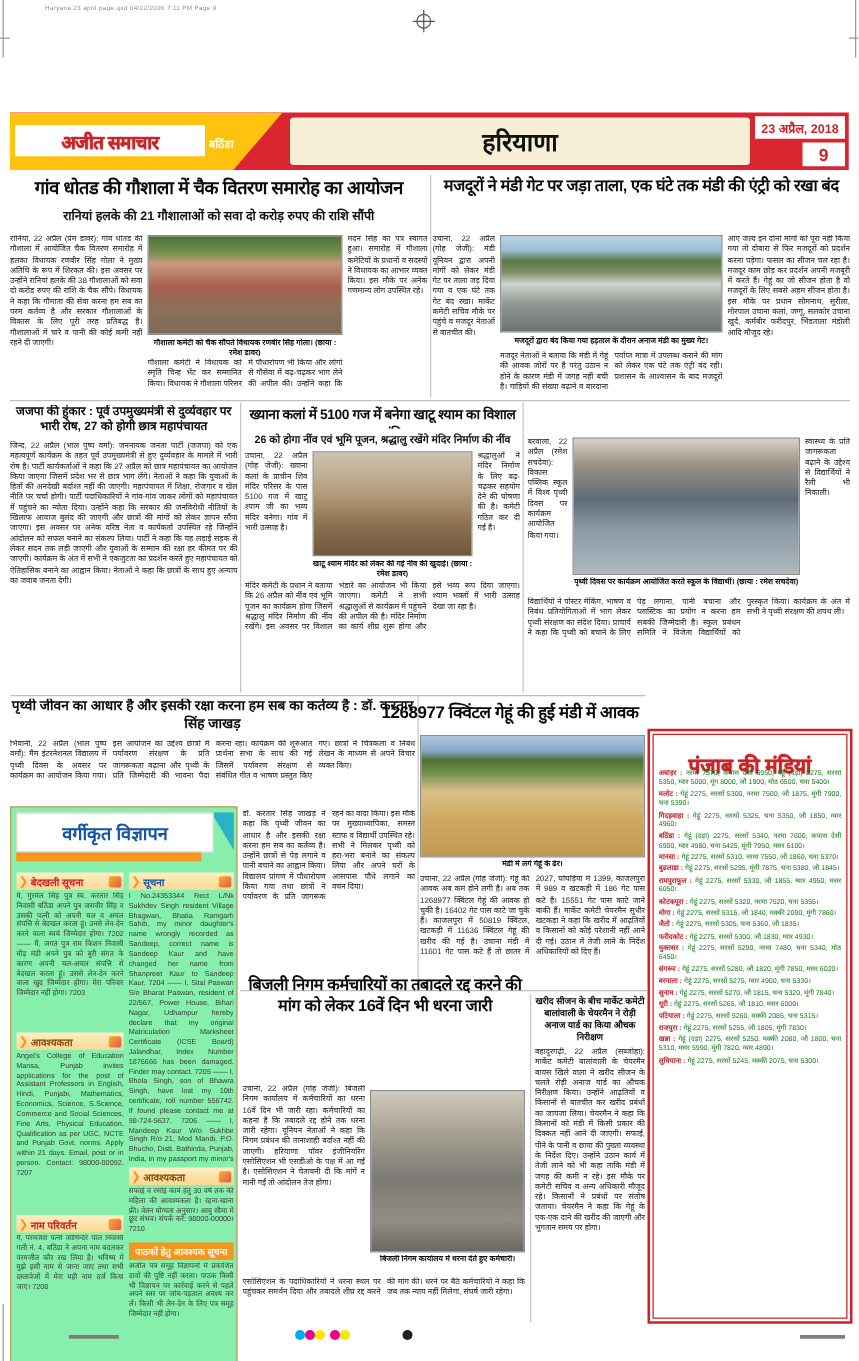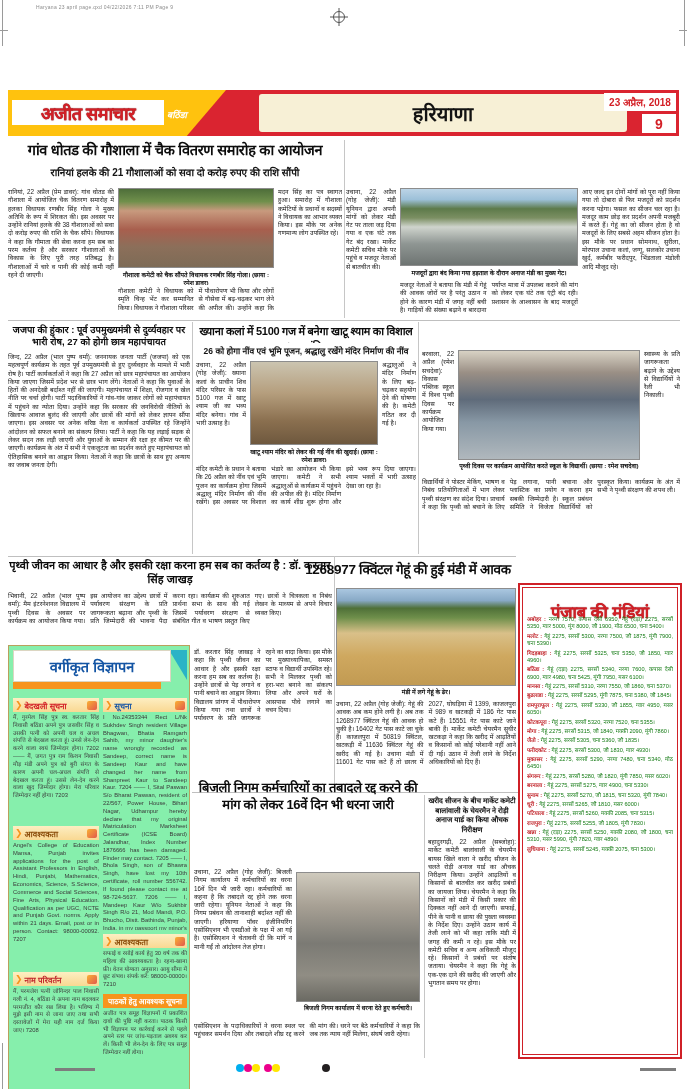--- a/index.html
+++ b/index.html
@@ -16,24 +16,24 @@
   .cap{font-weight:700;font-size:6.2px;text-align:center;color:#101010;line-height:1.25;overflow:hidden;}
   .photo{border:1px solid #8d8d8d;box-sizing:border-box;}
   .vr{width:1px;background:#c6c6c6;}
   .hr{height:1px;background:#bfbfbf;}
   
   .mh{left:8px;top:90px;width:671px;height:46px;background:#da2430;}
   .mh-yellow{position:absolute;left:0;top:0;width:218px;height:46px;background:#ffc20e;
              clip-path:polygon(0 0,100% 0,82% 100%,0 100%);}
   .mh-white{position:absolute;left:4px;top:10px;width:152px;height:25px;background:#ffffff;
             display:flex;align-items:center;justify-content:center;}
-  .brand{font-size:18px;font-weight:800;color:#d31f26;letter-spacing:-.5px;text-shadow:0 0 1px #6b0000;white-space:nowrap;}
-  .edition{position:absolute;left:159px;top:18px;color:#ffffff;font-weight:700;font-size:9px;font-style:italic;}
+  .brand{font-size:15px;font-weight:800;color:#d31f26;letter-spacing:-.5px;text-shadow:0 0 1px #6b0000;white-space:nowrap;}
+  .edition{position:absolute;left:159px;top:18px;color:#ffffff;font-weight:700;font-size:9px;}
   .mh-cream{position:absolute;left:224px;top:4px;width:368px;height:38px;background:#f7f0d6;border-radius:3px;
-            display:flex;align-items:center;justify-content:center;font-size:20px;font-weight:800;color:#131313;margin-left:27px;}
+            display:flex;align-items:center;justify-content:center;font-size:20px;font-weight:800;color:#131313;}
   .mh-date{position:absolute;right:3px;top:3px;width:72px;height:18px;background:#ffffff;color:#d31f26;
            font-weight:800;font-size:10px;display:flex;align-items:center;justify-content:center;white-space:nowrap;}
   .mh-page{position:absolute;right:3px;top:24px;width:34px;height:19px;background:#ffffff;color:#d31f26;
            font-weight:800;font-size:14px;display:flex;align-items:center;justify-content:center;}
   
   .ph1{background:linear-gradient(180deg,#4e6e3a 0%,#6f8f4b 16%,#c89a7e 28%,#a85f4e 52%,#8c6f5a 74%,#7d6b56 100%);}
   .ph2{background:linear-gradient(180deg,#bcd4e6 0%,#9cc0d8 14%,#5d7a4a 26%,#7b8f62 38%,#cfd4cd 50%,#8f9693 72%,#6e7472 100%);}
   .ph3{background:linear-gradient(180deg,#cbc4b0 0%,#b59e7d 38%,#8a6f4f 72%,#6e583e 100%);}
   .ph4{background:linear-gradient(180deg,#d8d2c4 0%,#9a8f85 20%,#5f6b7a 45%,#8898a5 66%,#b0b8bd 100%);}
   .ph5{background:linear-gradient(180deg,#aac7e0 0%,#88a9c6 12%,#4f7038 20%,#6f8f4b 30%,#d9c089 46%,#cfa85f 70%,#c19a52 100%);}
@@ -88,20 +88,21 @@
       </div>
       <span class="edition">बठिंडा</span>
     </div>
     <div class="mh-cream">हरियाणा</div>
     <div class="mh-date">23 अप्रैल, 2018</div>
     <div class="mh-page">9</div>
   </div>
 
   <div class="abs hl" style="left:8px;top:139px;width:334px;height:24px;font-size:14.5px;letter-spacing:-.3px;">गांव धोतड की गौशाला में चैक वितरण समारोह का आयोजन</div>
   <div class="abs sub" style="left:8px;top:165px;width:334px;height:15px;font-size:10px;">रानियां हलके की 21 गौशालाओं को सवा दो करोड़ रुपए की राशि सौंपी</div>
+  <div class="abs hl" style="left:346px;top:139px;width:334px;height:24px;font-size:13px;letter-spacing:-.3px;">मजदूरों ने मंडी गेट पर जड़ा ताला, एक घंटे तक मंडी की एंट्री को रखा बंद</div>
 
   <div class="abs bt" style="left:8px;top:188px;width:106px;height:128px;">रानियां, 22 अप्रैल (प्रेम डावर): गांव धोतड की गौशाला में आयोजित चैक वितरण समारोह में हलका विधायक रणबीर सिंह गोला ने मुख्य अतिथि के रूप में शिरकत की। इस अवसर पर उन्होंने रानियां हलके की 38 गौशालाओं को सवा दो करोड़ रुपए की राशि के चैक सौंपे। विधायक ने कहा कि गौमाता की सेवा करना हम सब का परम कर्तव्य है और सरकार गौशालाओं के विकास के लिए पूरी तरह प्रतिबद्ध है। गौशालाओं में चारे व पानी की कोई कमी नहीं रहने दी जाएगी।</div>
   <div class="abs photo ph1" style="left:118px;top:188px;width:156px;height:80px;"></div>
   <div class="abs cap" style="left:118px;top:271px;width:156px;height:14px;">गौशाला कमेटी को चैक सौंपते विधायक रणबीर सिंह गोला। (छाया : रमेश डावर)</div>
   <div class="abs bt" style="left:278px;top:188px;width:64px;height:128px;">मदन सिंह का पत्र स्वागत हुआ। समारोह में गौशाला कमेटियों के प्रधानों व सदस्यों ने विधायक का आभार व्यक्त किया। इस मौके पर अनेक गणमान्य लोग उपस्थित रहे।</div>
   <div class="abs bt c2" style="left:118px;top:287px;width:156px;height:30px;">गौशाला कमेटी ने विधायक को स्मृति चिन्ह भेंट कर सम्मानित किया। विधायक ने गौशाला परिसर में पौधारोपण भी किया और लोगों से गौसेवा में बढ़-चढ़कर भाग लेने की अपील की। उन्होंने कहा कि गौवंश के संरक्षण के लिए सरकार हर संभव सहायता देगी।</div>
 
   <div class="abs bt" style="left:346px;top:188px;width:50px;height:128px;">उचाना, 22 अप्रैल (गोह जेजी): मंडी यूनियन द्वारा अपनी मांगों को लेकर मंडी गेट पर ताला जड़ दिया गया व एक घंटे तक गेट बंद रखा। मार्केट कमेटी सचिव मौके पर पहुंचे व मजदूर नेताओं से बातचीत की।</div>
   <div class="abs photo ph2" style="left:400px;top:188px;width:178px;height:78px;"></div>
   <div class="abs cap" style="left:400px;top:269px;width:178px;height:8px;">मजदूरों द्वारा बंद किया गया हड़ताल के दौरान अनाज मंडी का मुख्य गेट।</div>

